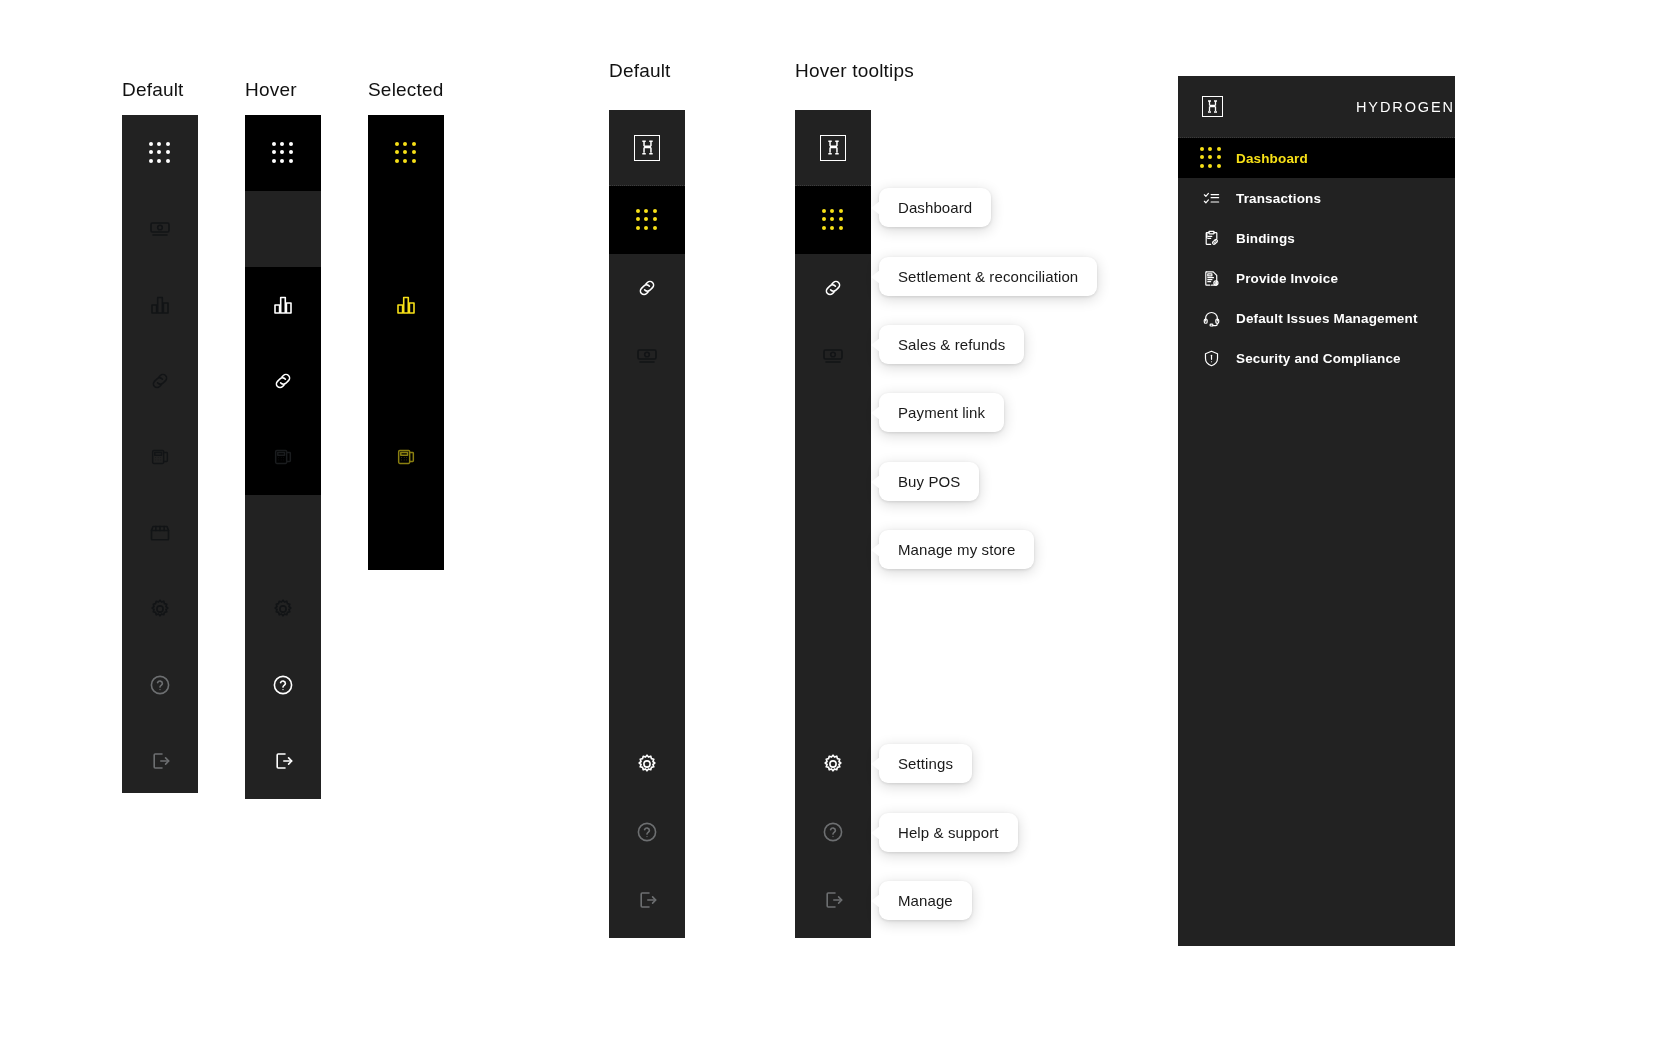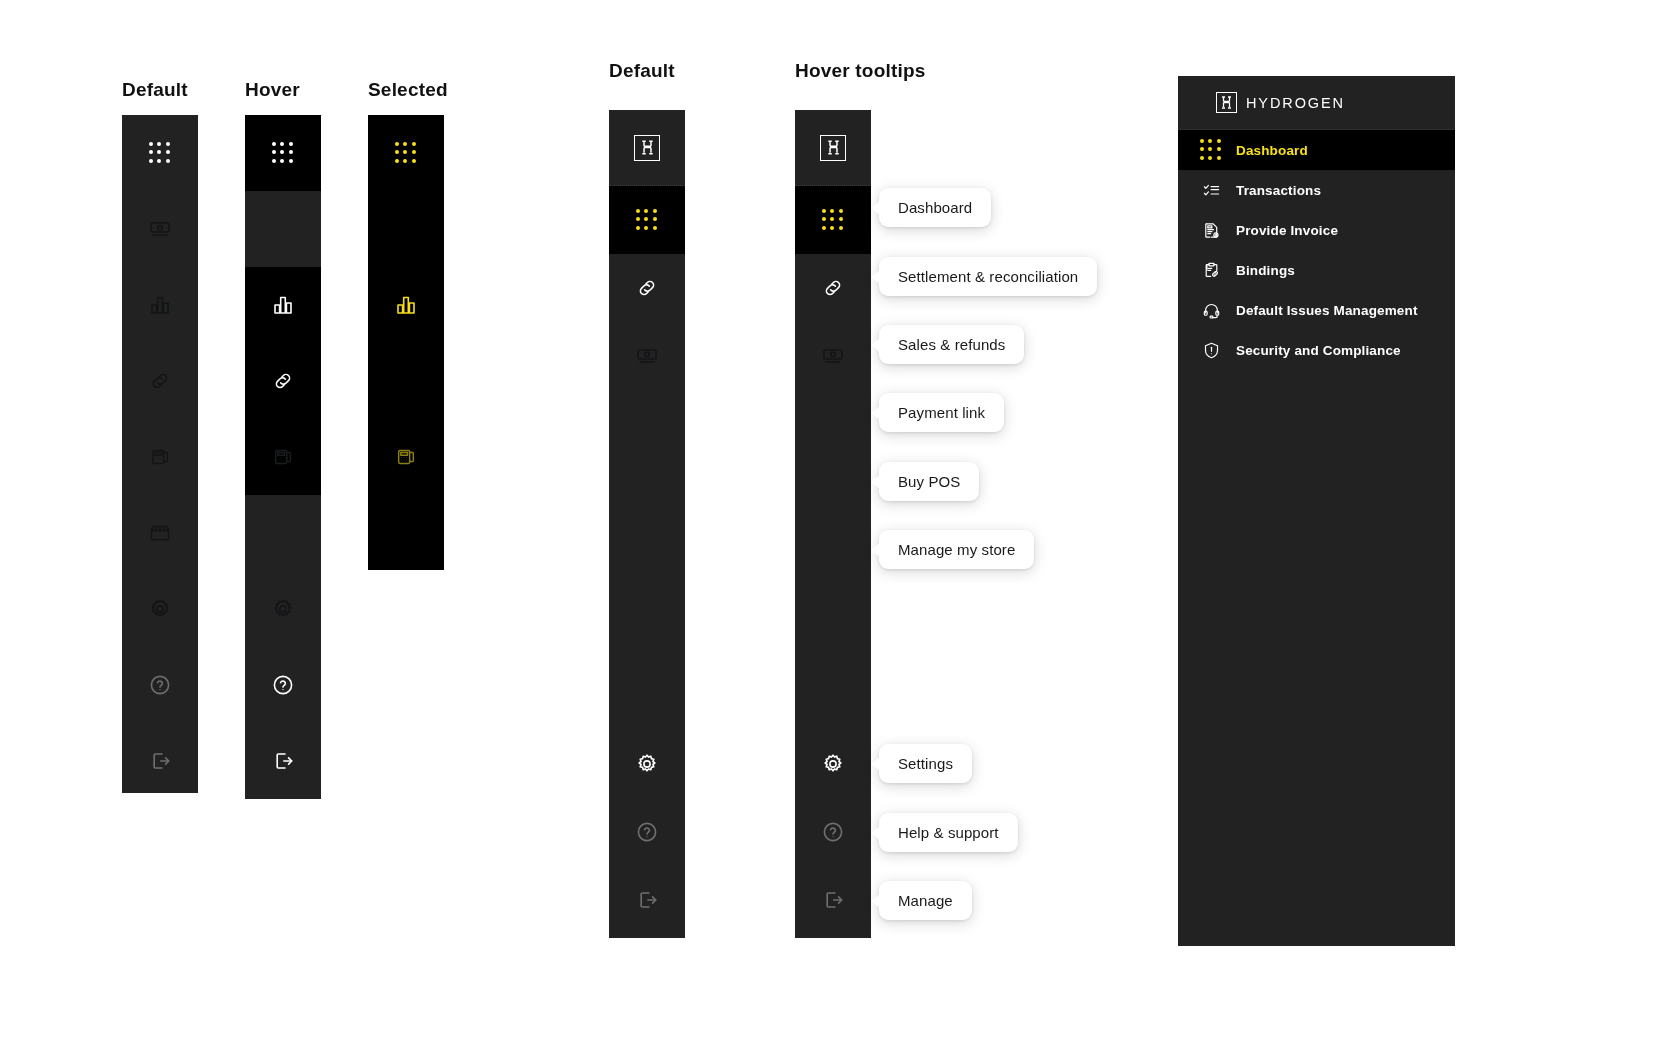--- a/index.html
+++ b/index.html
@@ -8,21 +8,21 @@
     height: 1044px;
     background: #ffffff;
     font-family: "Liberation Sans", sans-serif;
     position: relative;
     overflow: hidden;
   }
 
   .col-label {
     position: absolute;
     font-size: 19px;
-    font-weight: bold;
+    font-weight: normal;
     color: #111111;
     letter-spacing: 0.2px;
     white-space: nowrap;
   }
 
   
   .rail {
     position: absolute;
     width: 76px;
     background: #222222;
@@ -82,26 +82,27 @@
     position: absolute;
     left: 1178px;
     top: 76px;
     width: 277px;
     height: 870px;
     background: #222222;
     display: flex;
     flex-direction: column;
   }
   .panel-logo {
-    height: 54px;
+    height: 62px;
     display: flex;
     align-items: center;
-    padding-left: 38px;
+    padding-left: 24px;
     gap: 9px;
     border-bottom: 1px dotted #3a3a3a;
+    justify-content: space-between;
   }
   .logo-mark {
     width: 21px; height: 21px;
     border: 1.7px solid #ffffff;
     display: flex; align-items: center; justify-content: center;
     flex: 0 0 auto;
   }
   .logo-word {
     color: #ffffff;
     font-size: 14.5px;
@@ -482,50 +483,50 @@
       </div>
       <div class="panel-item">
         <span class="pi-icon">
           <svg class="ico" width="19" height="19" viewBox="0 0 24 24" fill="none" stroke="#ffffff" stroke-width="1.5" stroke-linecap="round" stroke-linejoin="round">
             <path d="M3 7.3 l1.9 1.9 3.2-3.6"></path>
             <path d="M3 15.5 l1.9 1.9 3.2-3.6"></path>
             <path d="M11.5 7 H21 M11.5 11 H21 M11.5 16.4 H21"></path>
           </svg>
         </span>
         <span class="pi-label">Transactions</span>
+      </div>
+      <div class="panel-item">
+        <span class="pi-icon">
+          <svg class="ico" width="19" height="19" viewBox="0 0 24 24" fill="none" stroke="#ffffff" stroke-width="1.5" stroke-linecap="round" stroke-linejoin="round">
+            <path d="M6.2 4.6 H9 M15 4.6 h2.8 a0.9 0.9 0 0 1 .9 .9 V12"></path>
+            <path d="M5.3 5.5 a0.9 0.9 0 0 1 .9 -.9 V10.5 M5.3 5.5 V18.5 a0.9 0.9 0 0 0 .9 .9 H11"></path>
+            <rect x="8.7" y="2.9" width="6.6" height="3.2" rx="0.7"></rect>
+            <path d="M7.4 9.2 H12.4 M7.4 11.9 H11"></path>
+            <path d="M15.2 17.2 a1.9 1.9 0 0 0 2.7 .2 l1.3-1.3 a1.9 1.9 0 0 0 -2.6 -2.6 l-.7 .7"></path>
+            <path d="M17.6 15.3 a1.9 1.9 0 0 0 -2.7 -.2 l-1.3 1.3 a1.9 1.9 0 0 0 2.6 2.6 l.7-.7"></path>
+          </svg>
+        </span>
+        <span class="pi-label">Bindings</span>
       </div>
       <div class="panel-item">
         <span class="pi-icon">
           <svg class="ico" width="19" height="19" viewBox="0 0 24 24" fill="none" stroke="#ffffff" stroke-width="1.5" stroke-linecap="round" stroke-linejoin="round">
             <path d="M5.6 3.6 H14.2 L18.6 8 V16 M18.6 16 V19.6 a0.8 0.8 0 0 1 -0.8 .8 H12"></path>
             <path d="M5.6 3.6 a0.8 0.8 0 0 0 -.8 .8 V19.6 a0.8 0.8 0 0 0 .8 .8 H10"></path>
             <rect x="7.3" y="6.2" width="5.2" height="2.6"></rect>
             <path d="M7.3 11 H14.5 M7.3 13.5 H12.6 M7.3 16 H11"></path>
             <circle cx="17.6" cy="17.7" r="2.6"></circle>
             <path d="M17.6 16.6 v2.2 M16.5 17.7 h2.2"></path>
           </svg>
         </span>
         <span class="pi-label">Provide Invoice</span>
       </div>
       <div class="panel-item">
         <span class="pi-icon">
           <svg class="ico" width="19" height="19" viewBox="0 0 24 24" fill="none" stroke="#ffffff" stroke-width="1.5" stroke-linecap="round" stroke-linejoin="round">
-            <path d="M6.2 4.6 H9 M15 4.6 h2.8 a0.9 0.9 0 0 1 .9 .9 V12"></path>
-            <path d="M5.3 5.5 a0.9 0.9 0 0 1 .9 -.9 V10.5 M5.3 5.5 V18.5 a0.9 0.9 0 0 0 .9 .9 H11"></path>
-            <rect x="8.7" y="2.9" width="6.6" height="3.2" rx="0.7"></rect>
-            <path d="M7.4 9.2 H12.4 M7.4 11.9 H11"></path>
-            <path d="M15.2 17.2 a1.9 1.9 0 0 0 2.7 .2 l1.3-1.3 a1.9 1.9 0 0 0 -2.6 -2.6 l-.7 .7"></path>
-            <path d="M17.6 15.3 a1.9 1.9 0 0 0 -2.7 -.2 l-1.3 1.3 a1.9 1.9 0 0 0 2.6 2.6 l.7-.7"></path>
-          </svg>
-        </span>
-        <span class="pi-label">Bindings</span>
-      </div>
-      <div class="panel-item">
-        <span class="pi-icon">
-          <svg class="ico" width="19" height="19" viewBox="0 0 24 24" fill="none" stroke="#ffffff" stroke-width="1.5" stroke-linecap="round" stroke-linejoin="round">
             <path d="M4.6 15 V11.8 a7.4 7.4 0 0 1 14.8 0 V15"></path>
             <rect x="2.9" y="12.6" width="3.6" height="5.4" rx="1.6"></rect>
             <rect x="17.5" y="12.6" width="3.6" height="5.4" rx="1.6"></rect>
             <path d="M19.3 18 v1 a2 2 0 0 1 -2 2 H13.6"></path>
             <rect x="10.2" y="19.2" width="3.6" height="2.3" rx="1.1"></rect>
           </svg>
         </span>
         <span class="pi-label">Default Issues Management</span>
       </div>
       <div class="panel-item">

